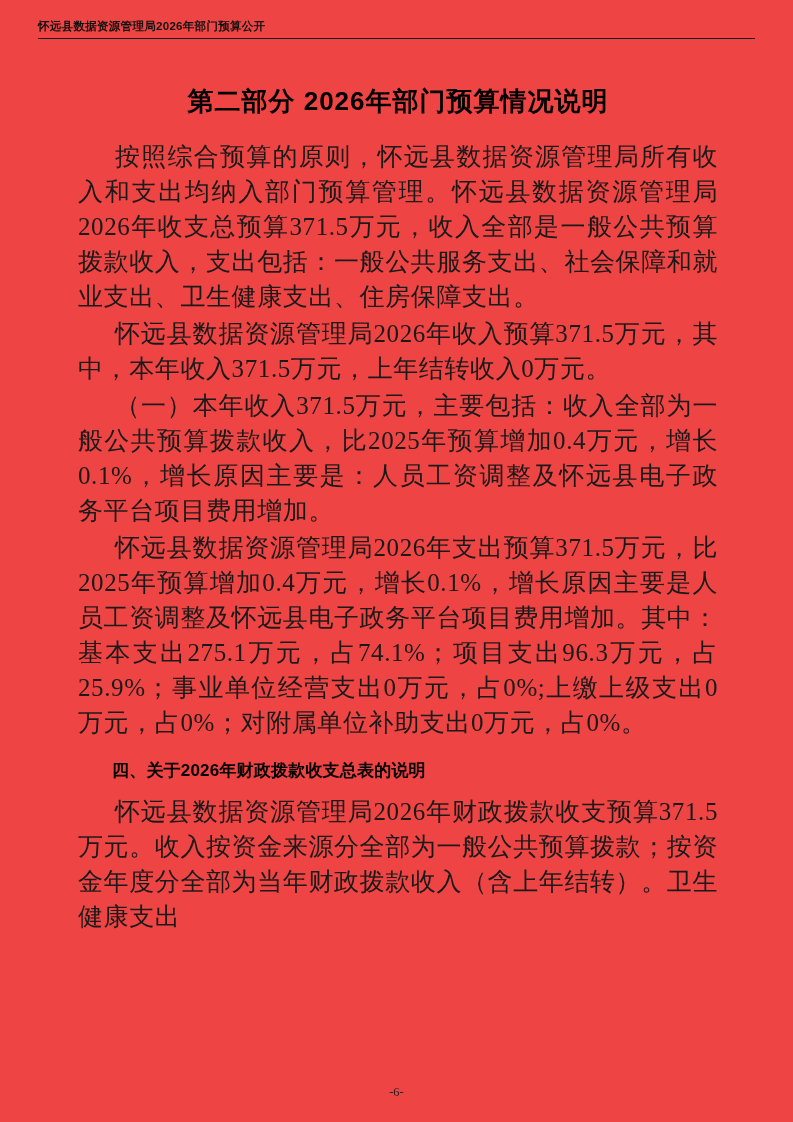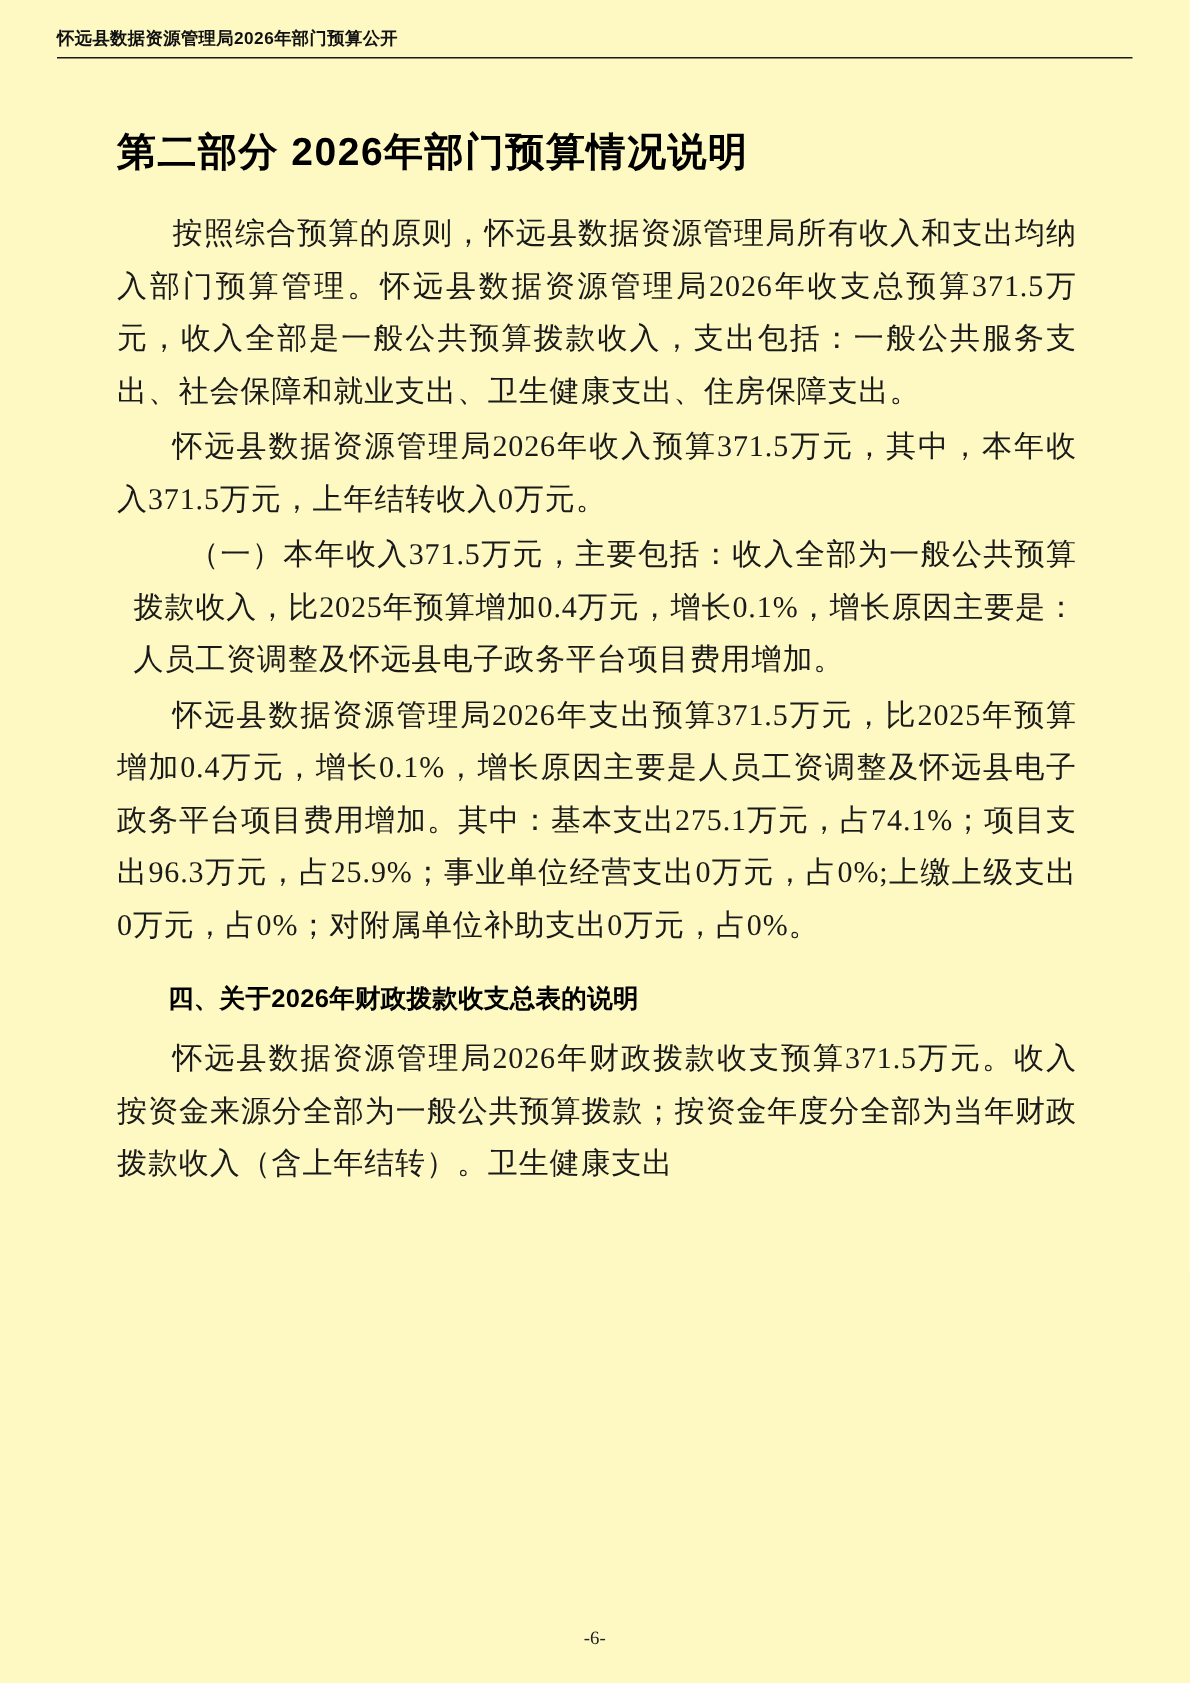--- a/index.html
+++ b/index.html
@@ -13,21 +13,21 @@
     font-family: "Liberation Serif", "DejaVu Serif", serif;
     color: #1a1a1a;
     overflow: hidden;
   }
   .page {
     position: relative;
     width: 793px;
     height: 1122px;
     box-sizing: border-box;
     padding: 0;
-    background: #fef9c3;
+    background: #ef4444;
   }
   .header {
     position: absolute;
     top: 18px;
     left: 38px;
     right: 38px;
     height: 26px;
   }
   .header-text {
     font-family: "Liberation Sans", "DejaVu Sans", sans-serif;
@@ -44,51 +44,50 @@
     top: 20px;
     border-top: 1.6px solid #1a1a1a;
   }
   .content {
     position: absolute;
     top: 70px;
     left: 78px;
     width: 640px;
   }
   .doc-title {
-    text-align: left;
+    text-align: center;
     font-family: "Liberation Sans", "DejaVu Sans", sans-serif;
     font-size: 26px;
     font-weight: bold;
     letter-spacing: 1px;
     margin: 14px 0 20px 0;
     color: #000;
   }
   .section-heading {
     font-family: "Liberation Sans", "DejaVu Sans", sans-serif;
     font-size: 17px;
     font-weight: bold;
     color: #000;
     margin: 16px 0 8px 0;
     text-indent: 34px;
     line-height: 30px;
     letter-spacing: 0.2px;
   }
   .para {
-    font-size: 20px;
+    font-size: 25px;
     line-height: 35px;
     text-align: justify;
     text-justify: inter-ideograph;
     text-indent: 37px;
     margin: 0 0 2px 0;
     letter-spacing: 0.6px;
     color: #1a1a1a;
   }
   .para.sub {
     text-indent: 37px;
-    margin-left: 11px;
   }
   .footer {
     position: absolute;
     bottom: 22px;
     left: 0;
     right: 0;
     text-align: center;
     font-size: 12.5px;
     color: #222;
     font-family: "Liberation Serif", "DejaVu Serif", serif;

